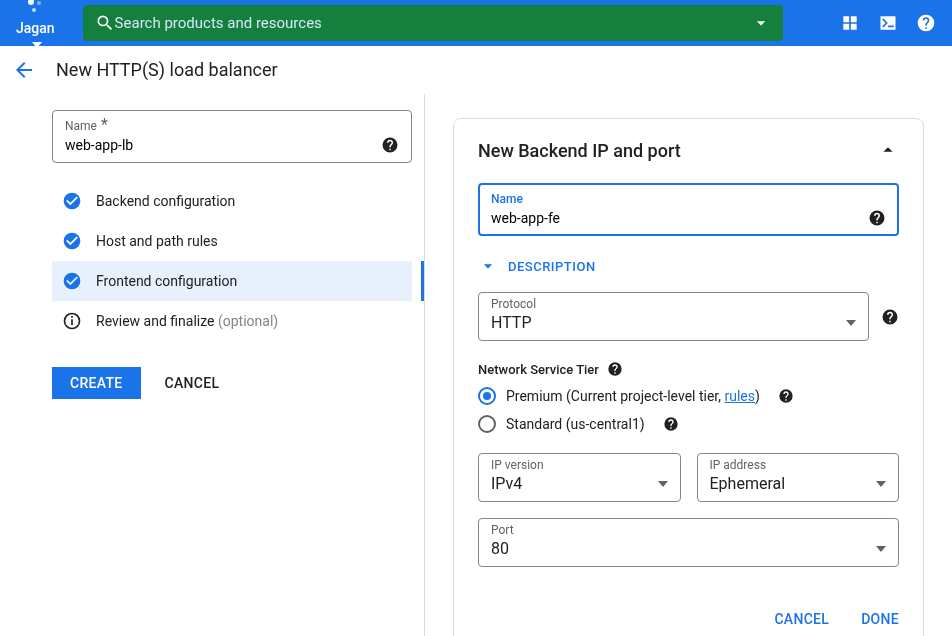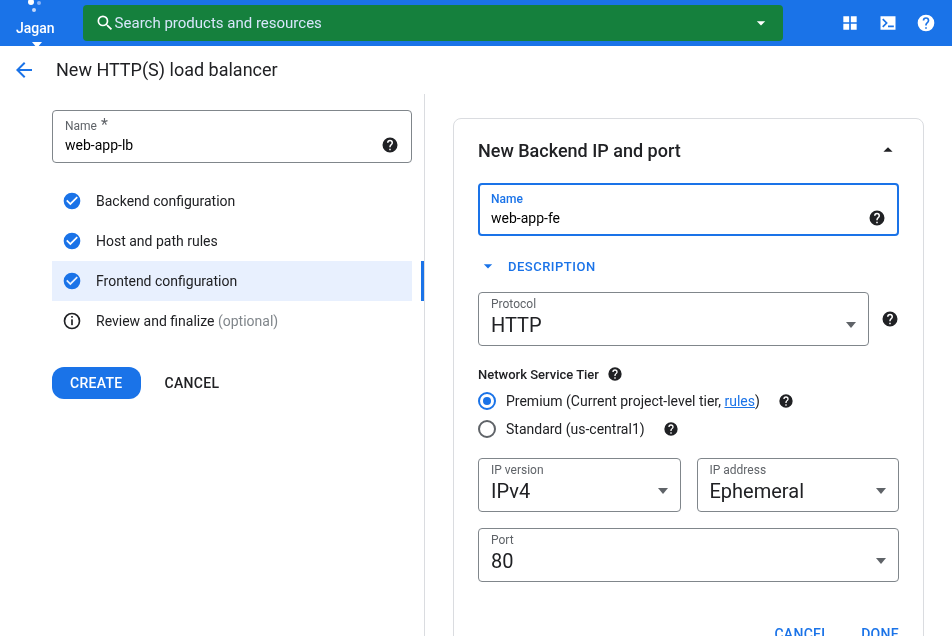--- a/index.html
+++ b/index.html
@@ -42,39 +42,39 @@
     
     .steps { list-style: none; }
     .step { display: flex; align-items: center; gap: 14px; height: 40px; padding: 0 10px; border-radius: 0; font-size: 14px; color: #202124; cursor: pointer; }
     .step.active { background: #e8f0fe; position: relative; }
     .step.active::after { content:""; position:absolute; right:-12px; top:0; bottom:0; width:3px; background:#1a73e8; }
     .check-circ { width: 20px; height: 20px; fill: #1a73e8; }
     .optional { color: #80868b; }
 
     
     .btnrow { display: flex; gap: 24px; margin-top: 26px; align-items: center; }
-    .btn-primary { background: #1a73e8; color: #fff; border: none; padding: 8px 18px; border-radius: 12px; font-size: 14px; font-weight: 500; cursor: pointer; letter-spacing: 0.3px; }
+    .btn-primary { background: #1a73e8; color: #fff; border: none; padding: 8px 18px; border-radius: 0; font-size: 14px; font-weight: 500; cursor: pointer; letter-spacing: 0.3px; }
     .btn-text { background: none; border: none; color: #202124; font-size: 14px; font-weight: 500; cursor: pointer; letter-spacing: 0.3px; }
 
     
     .card { border: 1px solid #dadce0; border-radius: 8px; padding: 20px 24px 28px 24px; }
     .card-head { display: flex; align-items: center; justify-content: space-between; margin-bottom: 22px; }
     .card-title { font-size: 18px; font-weight: 500; color: #202124; }
     .chev-up { width: 22px; height: 22px; fill: #202124; }
 
     .form-field.focused { border: 2px solid #1a73e8; padding: 3px 11px 7px 11px; }
     .form-field.focused .label { color: #1a73e8; font-weight: 500; }
 
     .desc-toggle { display: flex; align-items: center; gap: 10px; color: #1a73e8; font-size: 13px; font-weight: 500; letter-spacing: 0.5px; margin: 20px 0 16px 0; cursor: pointer; }
     .chev-down-blue { width: 20px; height: 20px; fill: #1a73e8; }
 
     .select-field { border: 1px solid #80868b; border-radius: 4px; padding: 4px 12px 8px 12px; }
     .select-field .label { font-size: 12px; color: #5f6368; }
     .select-field .row { display: flex; align-items: center; justify-content: space-between; margin-top: 2px; }
-    .select-field .value { font-size: 20px; color: #202124; }
+    .select-field .value { font-size: 16px; color: #202124; }
     .drop-arr { width: 0; height: 0; border-left: 5px solid transparent; border-right: 5px solid transparent; border-top: 6px solid #5f6368; }
     .with-help { display: flex; align-items: center; gap: 12px; }
 
     .section-label { font-size: 13px; font-weight: 500; color: #202124; margin: 20px 0 10px 0; display: flex; align-items: center; gap: 8px; }
     .radio-row { display: flex; align-items: center; gap: 10px; font-size: 14px; color: #202124; margin-bottom: 10px; }
     .radio { width: 18px; height: 18px; border: 2px solid #5f6368; border-radius: 50%; position: relative; }
     .radio.checked { border-color: #1a73e8; }
     .radio.checked::after { content:""; position:absolute; inset:3px; background:#1a73e8; border-radius:50%; }
     .link { color: #1a73e8; text-decoration: underline; cursor: pointer; }
     .help-sm { width: 16px; height: 16px; fill: #202124; }

